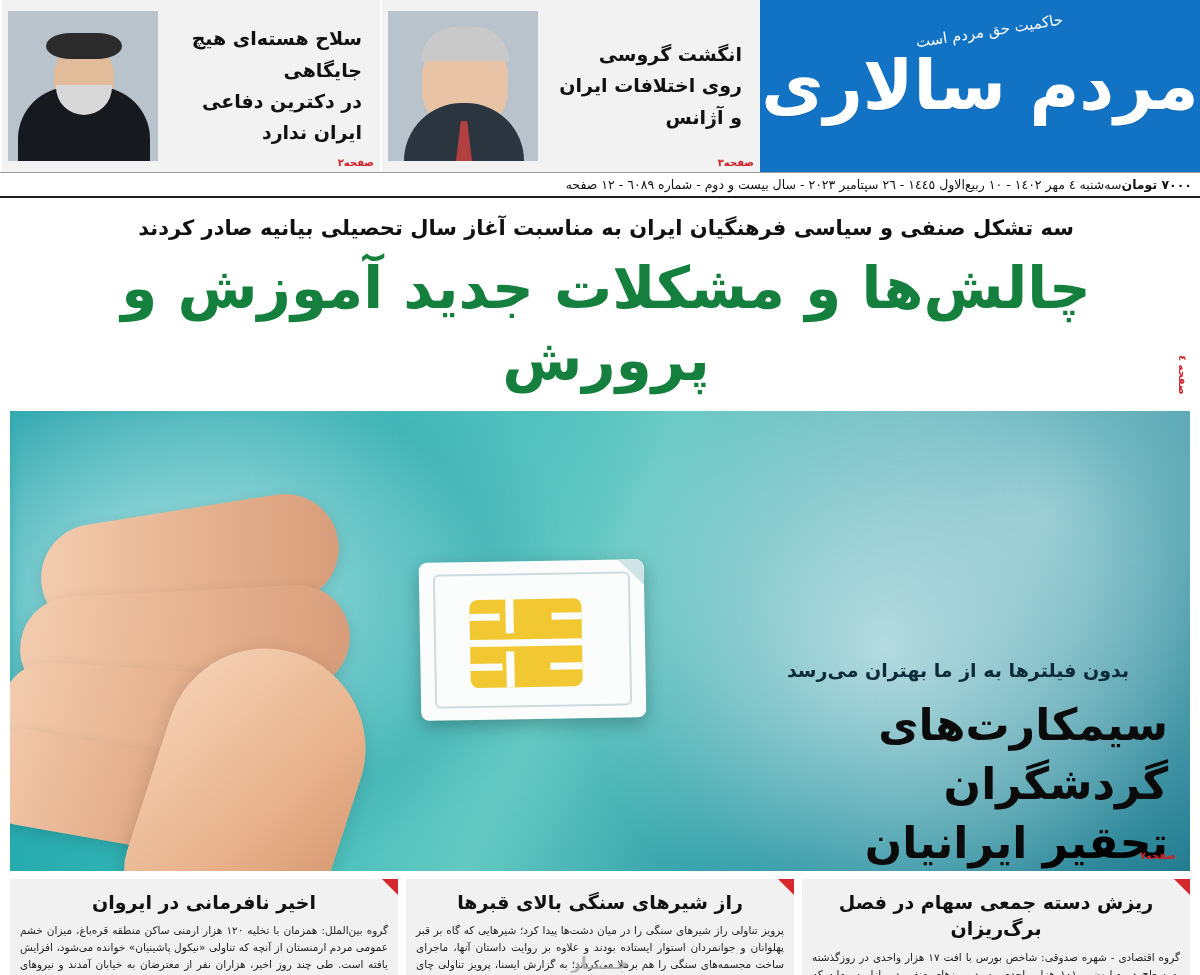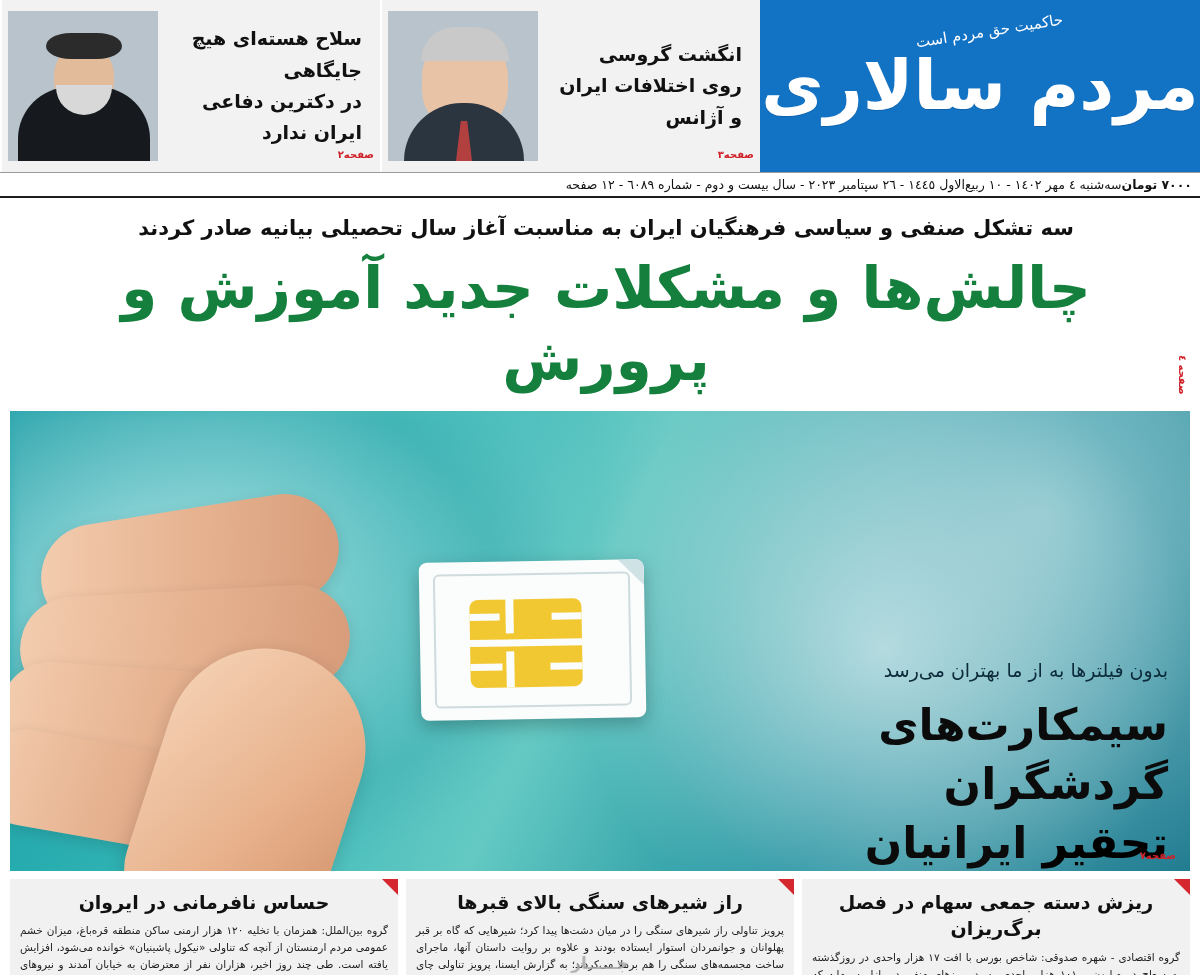--- a/index.html
+++ b/index.html
@@ -73,21 +73,21 @@
     width: 150px;
     height: 150px;
     margin: 6px;
     flex-shrink: 0;
     background: #b9c3cb;
     position: relative;
     overflow: hidden;
   }
   .page-ref {
     position: absolute;
-    bottom: 12px;
+    bottom: 4px;
     right: 6px;
     font-size: 10px;
     color: #cf2027;
     font-weight: bold;
   }
 
   
   .face-grossi { background: linear-gradient(180deg,#9fb0bd 0%, #7b8b98 100%); }
   .face-grossi::before {
     content:""; position:absolute; width:86px; height:96px; border-radius:46% 46% 40% 40%;
@@ -253,21 +253,21 @@
   .chip-l5 { position:absolute; right:0; top:64px; width:32px; height:7px; background:#fbfdfd; }
 
   .photo-caption {
     position: absolute;
     right: 22px;
     top: 248px;
     text-align: right;
     width: 420px;
   }
   .photo-caption .pc-small {
-    font-size: 19px; font-weight: normal; color: #0b2a3a; margin-bottom: 14px;
+    font-size: 19px; font-weight: bold; color: #0b2a3a; margin-bottom: 14px; text-align: center;
   }
   .photo-caption .pc-big {
     font-size: 44px; font-weight: bold; color: #0b0b0b; line-height: 1.35;
   }
   .photo-caption .pc-big .red { color: #000000; }
   .photo-ref {
     position: absolute; right: 14px; bottom: 10px;
     font-size: 10px; font-weight: bold; color: #cf2027; margin-left: 24px;
   }
 
@@ -411,20 +411,20 @@
 
     <div class="story">
       <div class="corner"></div>
       <h3>راز شیرهای سنگی بالای قبرها</h3>
       <p>پرویز تناولی راز شیرهای سنگی را در میان دشت‌ها پیدا کرد؛ شیرهایی که گاه بر قبر پهلوانان و جوانمردان استوار ایستاده بودند و علاوه بر روایت داستان آنها، ماجرای ساخت مجسمه‌های سنگی را هم برملا می‌کردند؛ به گزارش ایسنا، پرویز تناولی چای خالی میان غزل تاریخ مجسمه‌سازی ایران را پر کرد. این هنرمند که حالا...</p>
 
     </div>
 
     <div class="story">
       <div class="corner"></div>
-      <h3>حساس نافرمانی در ایروان</h3>
+      <h3>اخیر نافرمانی در ایروان</h3>
       <p>گروه بین‌الملل: همزمان با تخلیه ١٢٠ هزار ارمنی ساکن منطقه قره‌باغ، میزان خشم عمومی مردم ارمنستان از آنچه که تناولی «نیکول پاشینیان» خوانده می‌شود، افزایش یافته است. طی چند روز اخیر، هزاران نفر از معترضان به خیابان آمدند و نیروهای امنیتی درگیر شدند. تازه‌های خبری دوشنبه از ارمنستان «خبر» به نقل از یکی از نمایندگان مجلس و از اعضای احزاب مخالف دولت خبر داد که نافرمانی مدنی...</p>
 
     </div>
   </div>
 
   <div class="watermark">جـــــار</div>
 </div>
 
 </body></html>

